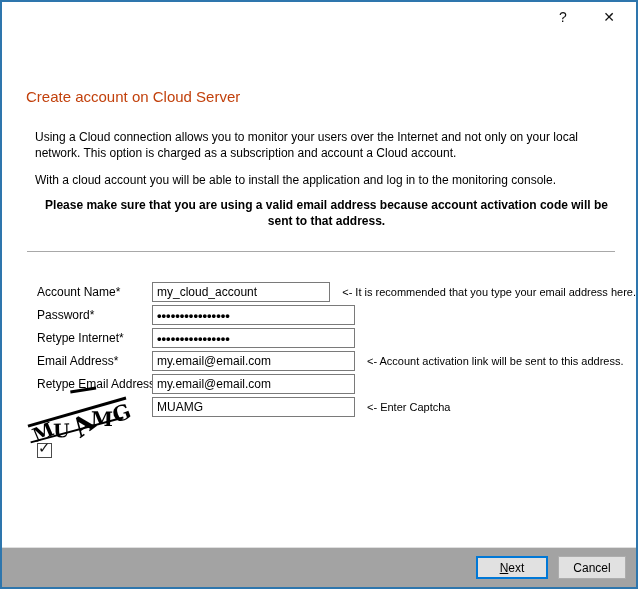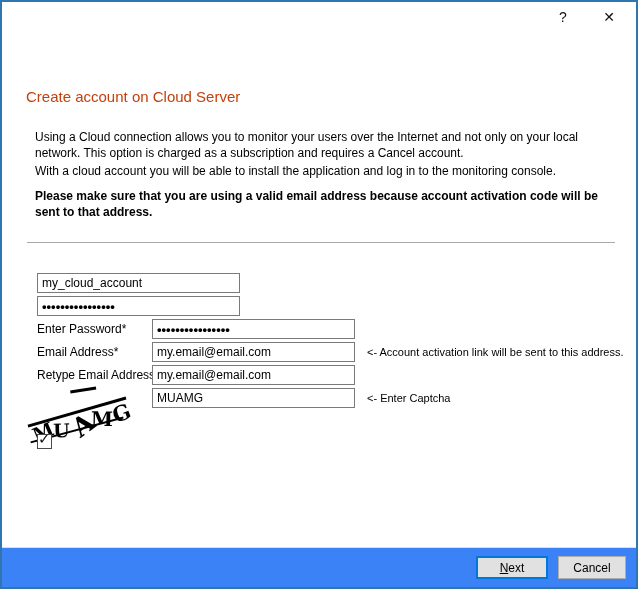--- a/index.html
+++ b/index.html
@@ -14,22 +14,22 @@
   
   .titlebar { height:30px; display:flex; justify-content:flex-end; align-items:center; padding-right:12px; background:#fff; }
   .tb-btn { width:30px; height:26px; display:flex; align-items:center; justify-content:center;
             font-size:14px; color:#111; cursor:default; margin-left:16px; }
 
   
   .heading { margin:56px 0 0 24px; font-size:15px; font-weight:400; color:#c2410c; }
 
   
   .para  { margin:24px 18px 0 33px; font-size:12px; line-height:16px; }
-  .para2 { margin-top:2px; }
-  .warn  { margin-top:9px; font-weight:bold; }
+  .para2 { margin-top:11px; }
+  .warn  { margin-top:9px; font-weight:bold;text-align:center; }
 
   .divider { margin:22px 0 0 25px; width:588px; height:1px; background:#a8a8a8; }
 
   
   .form { margin:30px 0 0 35px; position:relative; }
   .frow { display:flex; align-items:center; height:20px; margin-bottom:3px; }
   .flabel { width:115px; flex:0 0 115px; font-size:12px; white-space:nowrap; }
   .finput { width:203px; height:20px; border:1px solid #7a7a7a; background:#fff;
             font-family:"Liberation Sans", sans-serif; font-size:12px; padding:1px 4px; outline:none; }
   .pwd { font-weight:bold; font-size:13px; letter-spacing:0px; }
@@ -51,58 +51,61 @@
   .cline.l2 { width:96px; height:2px; left:-4px; top:34px; transform:rotate(-2deg); }
 
   
   .agree { display:flex; margin:24px 0 0 35px; }
   .checkbox { position:relative; width:15px; height:15px; border:1px solid #4a4a4a; background:#fff;
               flex:0 0 15px; margin-top:2px; }
   .checkbox .mark { position:absolute; left:0px; top:-4px; font-size:15px; line-height:15px; color:#111; }
   .agree-text { margin-left:7px; font-size:12px; line-height:15px; max-width:458px; }
 
   
-  .footer { position:absolute; left:0; right:0; bottom:0; height:40px; background:#3b82f6;
+  .footer { position:absolute; left:0; right:0; bottom:0; height:40px; background:#a3a3a3;
             border-top:1px solid #dfdfdf; display:flex; justify-content:flex-end; padding:8px 10px 0 0; }
   .btn { height:23px; font-family:"Liberation Sans", sans-serif; font-size:12px; color:#000;
          background:#e1e1e1; display:flex; align-items:center; justify-content:center; cursor:default; }
   .btn-next { width:72px; border:2px solid #0078d7; margin-right:10px; }
   .btn-cancel { width:68px; border:1px solid #adadad; }
   .accesskey { text-decoration:underline; }
 </style>
 </head>
 <body>
 
 <div class="dialog">
 
   <div class="titlebar">
     <span class="tb-btn">?</span>
     <span class="tb-btn">✕</span>
   </div>
 
   <h1 class="heading">Create account on Cloud Server</h1>
 
-  <p class="para">Using a Cloud connection allows you to monitor your users over the Internet and not only on your local network. This option is charged as a subscription and requires a Cancel account.</p>
+  <p class="para">Using a Cloud connection allows you to monitor your users over the Internet and not only on your local network. This option is charged as a subscription and account a Cloud account.</p>
   <p class="para para2">With a cloud account you will be able to install the application and log in to the monitoring console.</p>
   <p class="para warn">Please make sure that you are using a valid email address because account activation code will be sent to that address.</p>
 
   <div class="divider"></div>
 
   <div class="form">
 
     <div class="frow">
+      <span class="flabel">Account Name*</span>
       <input class="finput" type="text" value="my_cloud_account" style="">
+      <span class="fhint">&lt;- It is recommended that you type your email address here.</span>
     </div>
 
     <div class="frow">
+      <span class="flabel">Password*</span>
       <input class="finput pwd" type="text" value="••••••••••••••••" style="">
     </div>
 
     <div class="frow">
-      <span class="flabel">Enter Password*</span>
+      <span class="flabel">Retype Internet*</span>
       <input class="finput pwd" type="text" value="••••••••••••••••" style="">
     </div>
 
     <div class="frow">
       <span class="flabel">Email Address*</span>
       <input class="finput" type="text" value="my.email@email.com" style="">
       <span class="fhint">&lt;- Account activation link will be sent to this address.</span>
     </div>
 
     <div class="frow">

